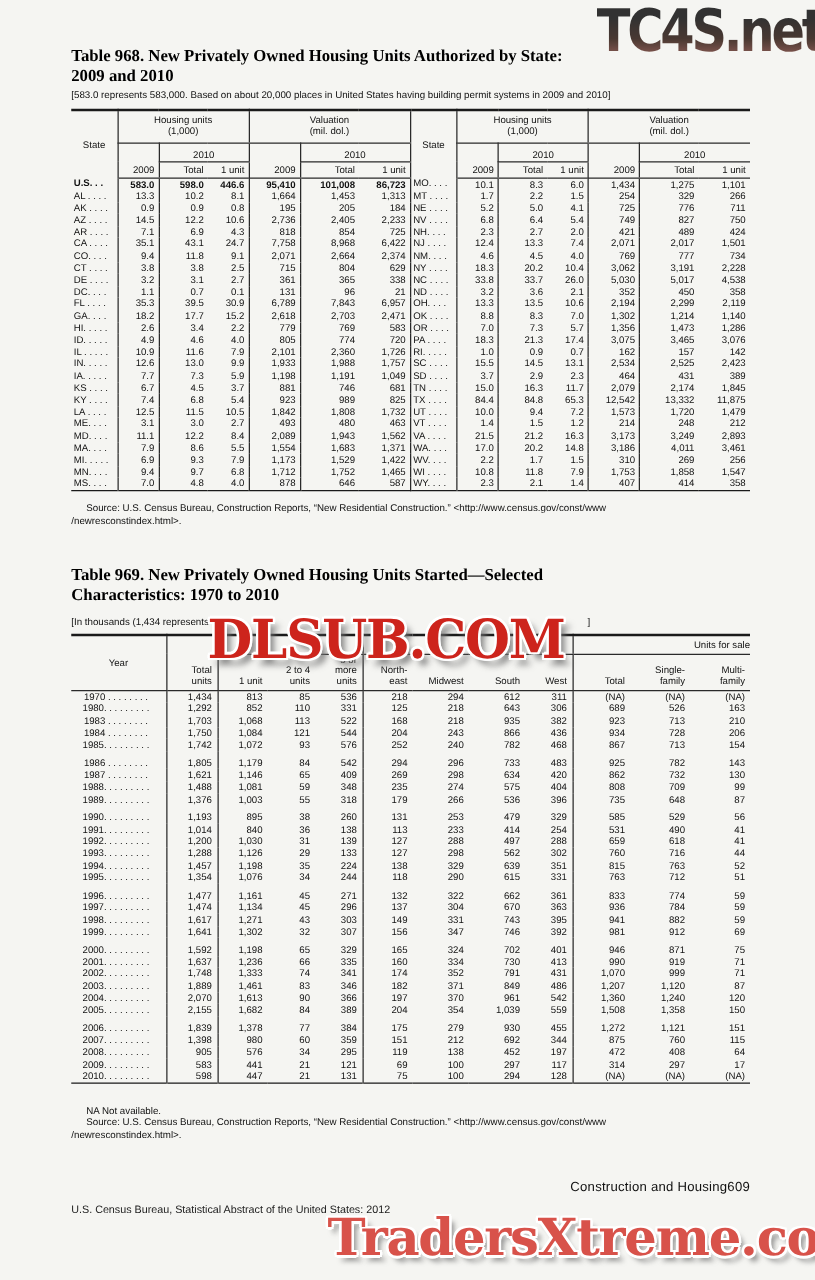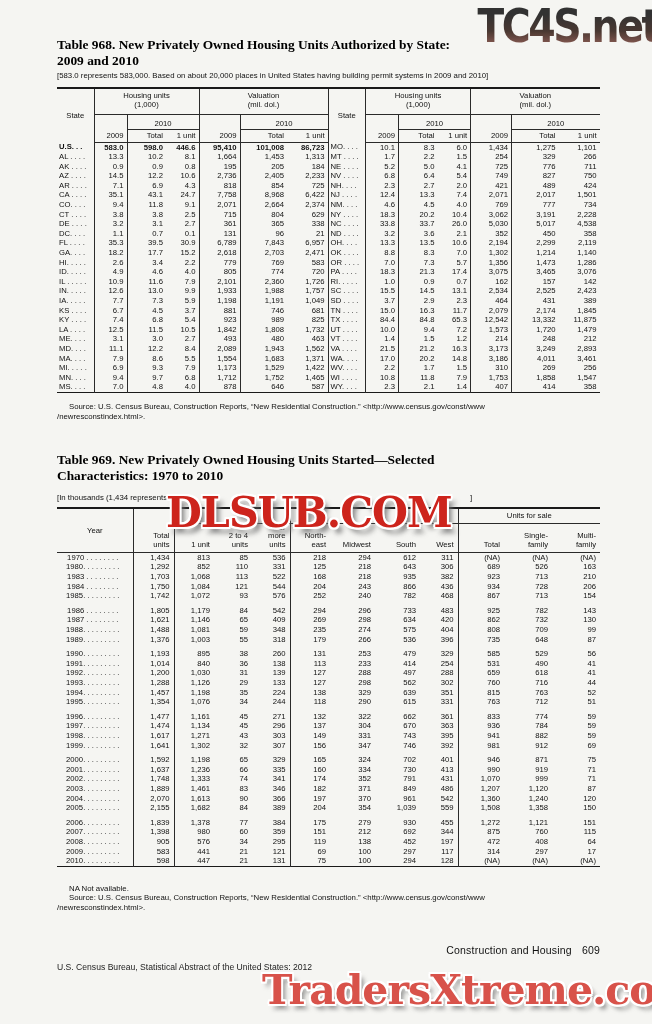--- a/index.html
+++ b/index.html
@@ -27,26 +27,26 @@
 td.num{text-align:right}
 tr.bold td{font-weight:700}
 tr.gap td{padding-top:5px}
 .hState{text-align:center;vertical-align:middle}
 .hGroup{white-space:pre-line;text-align:center;vertical-align:middle;line-height:8.8px;height:26px}
 .hYear{text-align:right;vertical-align:bottom;padding:0 3px 2px 0}
 .h2010{text-align:center;vertical-align:bottom;height:15px;padding-bottom:1px}
 .hSub{text-align:right;vertical-align:bottom;height:13px;padding:0 3px 2px 0}
 .hYearCol{vertical-align:middle;text-align:center}
 .hTall{white-space:pre-line;vertical-align:bottom;text-align:right;padding:0 4px 2px 0;line-height:8.8px}
-.hUFS{text-align:center;vertical-align:middle;height:15px}
+.hUFS{text-align:right;vertical-align:middle;height:15px}
 .hG{height:15px}
 .ytable td{padding:0 4px 0 0}
 
 .runhead{position:absolute;right:52px;top:944px;font-size:10.5px;color:#111;letter-spacing:.2px}
-.runhead .pg{margin-left:10px}
+.runhead .pg{}
 .credit{position:absolute;left:57px;top:962px;font-size:8.6px;color:#222}
 
 .wm{position:absolute;font-weight:700;z-index:50;white-space:nowrap}
 #wm-top{top:-2px;right:-6px;font-family:"DejaVu Sans",sans-serif;font-size:47px;letter-spacing:-3px;
   transform:scaleX(.84);transform-origin:100% 0;mix-blend-mode:multiply;
   background:linear-gradient(180deg,#343434 30%,#4c3a34 60%,#94615a 88%);
   -webkit-background-clip:text;background-clip:text;color:transparent}
 #wm-mid{left:166px;top:487px;font-family:"DejaVu Serif",serif;font-size:43px;letter-spacing:-1px;
   transform:scaleX(.96);transform-origin:0 0;color:#cd241c;
   text-shadow:-2px 0 0 #fff,2px 0 0 #fff,0 -2px 0 #fff,0 2px 0 #fff,

